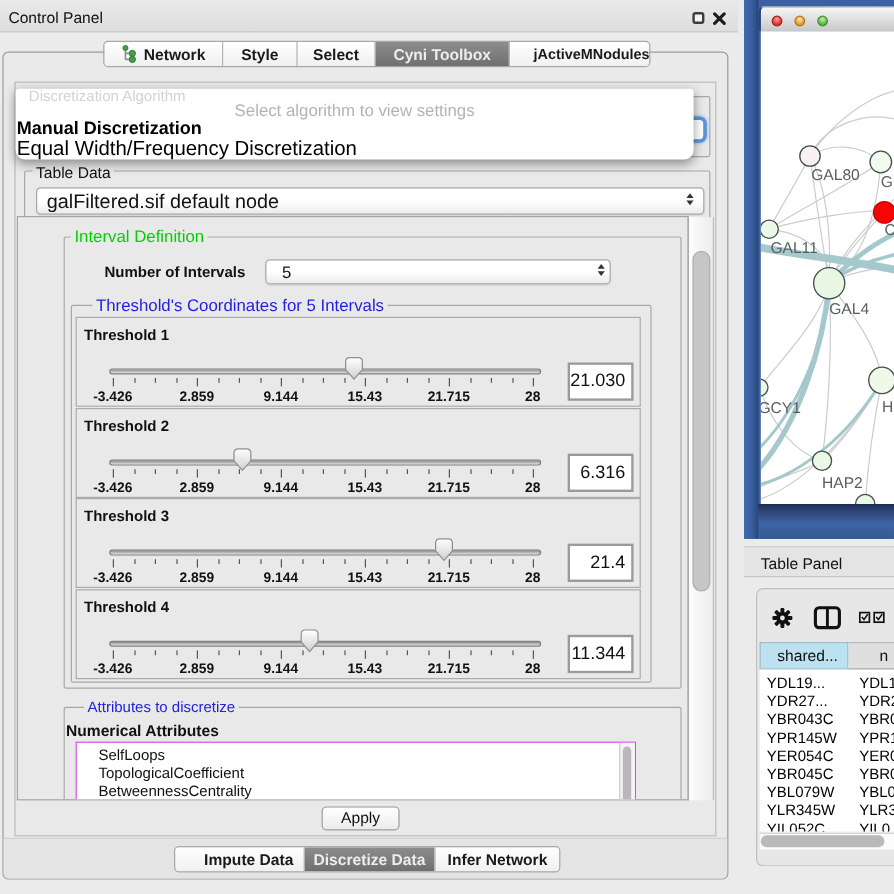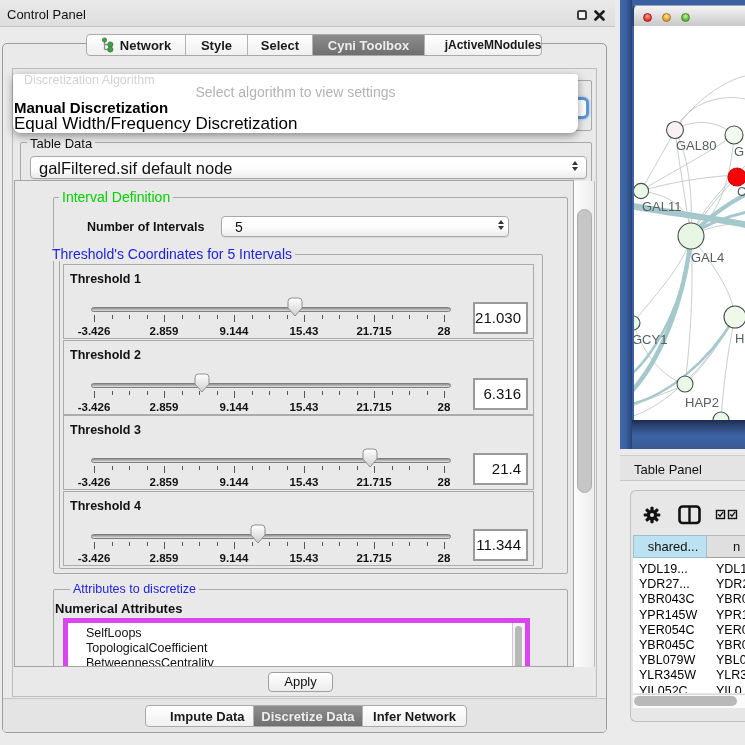--- a/index.html
+++ b/index.html
@@ -124,21 +124,21 @@
   <div class="abs gtitle" style="left:44px; top:10px; color:#00d200; font-size:14px;">Interval Definition</div>
 
   <div class="abs" style="left:72px; top:39px; font-size:12.5px; font-weight:bold; color:#111;">Number of Intervals</div>
   <div class="abs combo" style="left:206px; top:35px; width:288px; height:21px; line-height:20px; padding-left:13px; font-size:14px;">5</div>
   <div class="abs arrows" style="left:483px; top:39px;">
       <div class="up"></div>
       <div class="dn"></div>
     </div>
 
   <div class="abs group" style="left:44px; top:73px; width:484px; height:315px;"></div>
-  <div class="abs gtitle" style="left:34px; top:67px; color:#2222dd; font-size:14px;">Threshold's Coordinates for 5 Intervals</div>
+  <div class="abs gtitle" style="left:62px; top:67px; color:#2222dd; font-size:14px;">Threshold's Coordinates for 5 Intervals</div>
 
   <div id="thrblocks"><svg width="0" height="0">
         <defs>
           <linearGradient id="tg" x1="0" y1="0" x2="0" y2="1">
             <stop offset="0" stop-color="#ffffff"></stop>
             <stop offset="1" stop-color="#cfcfcf"></stop>
           </linearGradient>
         </defs>
       </svg><div class="thr" style="top:83px;">
         <div style="position:absolute; left:6px; top:7px; font-size:12.5px; font-weight:bold; color:#111;">Threshold 1</div>
@@ -274,21 +274,21 @@
         <div class="tlabel" style="left:380px; top:60px;">28</div>
         <svg class="thumb" style="left:185.5px;" width="16" height="20" viewBox="0 0 16 20">
           <path d="M1,4.5 Q1,1 4.5,1 L11.5,1 Q15,1 15,4.5 L15,11 L8,19 L1,11 Z" fill="url(#tg)" stroke="#8e8e8e" stroke-width="1"></path>
         </svg>
         <div class="vbox">11.344</div>
       </div></div>
 
   <div class="abs group" style="left:38px; top:408px; width:515px; height:120px;"></div>
   <div class="abs gtitle" style="left:55px; top:402px; color:#2222dd; font-size:12.5px;">Attributes to discretize</div>
   <div class="abs" style="left:40px; top:420px; font-size:13px; font-weight:bold; color:#111;">Numerical Attributes</div>
-  <div class="abs" style="left:48px; top:437px; width:467px; height:60px; background:#fff; border:5px solid #d946ef;">
+  <div class="abs" style="left:48px; top:437px; width:467px; height:60px; background:#fff; border:1px solid #d946ef;">
     <div style="font-size:12.5px; color:#111; padding:3px 0 0 18px; line-height:15.2px;">SelfLoops<br>TopologicalCoefficient<br>BetweennessCentrality</div>
     <div style="position:absolute; right:0; top:0; width:13px; height:100%; border-left:1px solid #c9c9c9; background:#f4f4f4;"></div>
     <div style="position:absolute; right:3px; top:3px; width:7px; height:52px; background:#b8b8b8; border-radius:4px;"></div>
   </div>
 </div>
 
 <div class="abs" id="sb-track"></div>
 <div class="abs" id="sb-thumb"></div>
 
 <div class="abs" id="apply">Apply</div>

